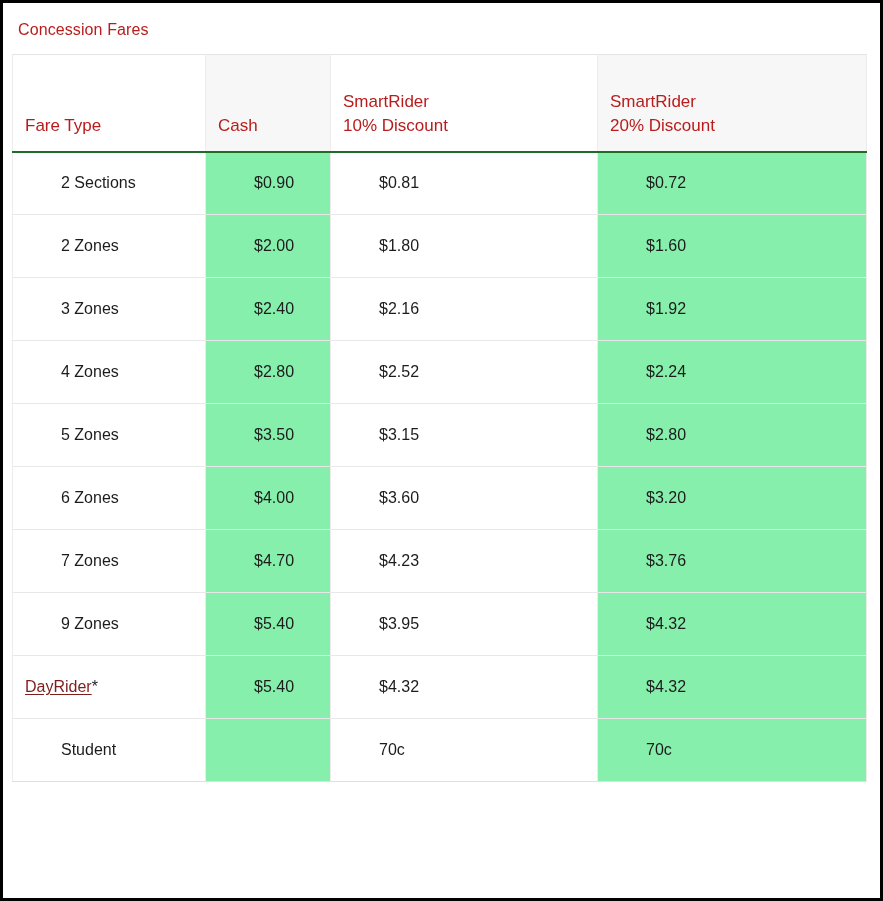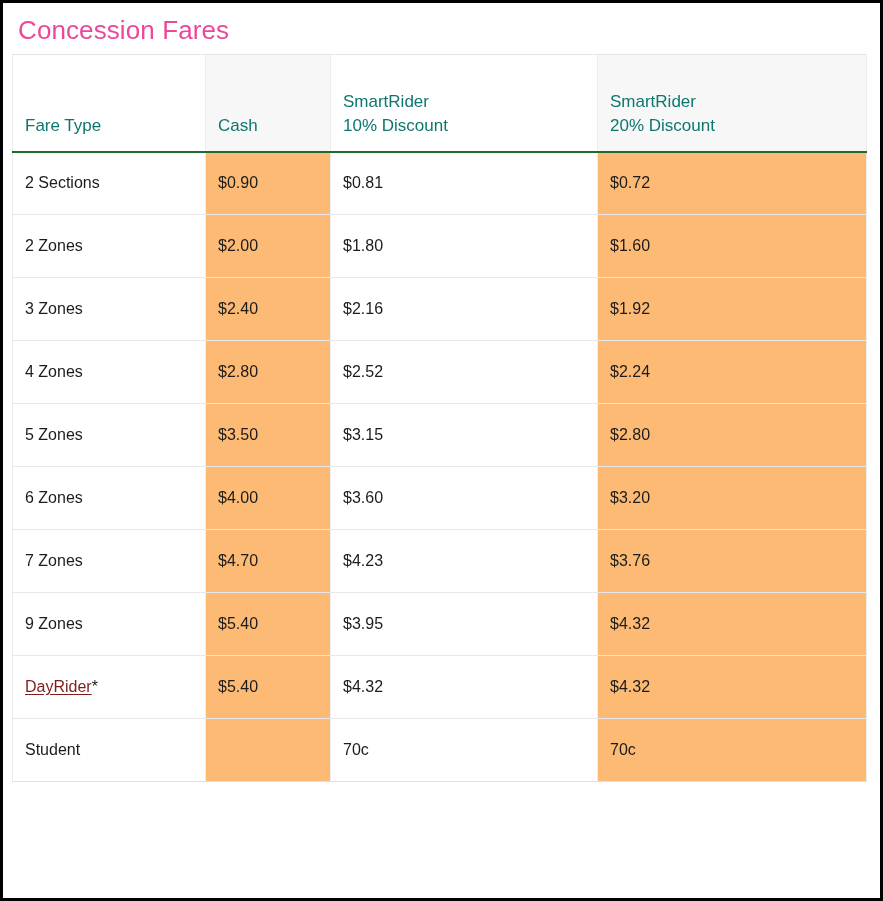--- a/index.html
+++ b/index.html
@@ -29,23 +29,23 @@
   .page {
     position: relative;
     width: 100%;
     height: 100%;
     background: #ffffff;
     padding: 0 9px 0 9px;
   }
 
   
   .page-title {
-    font-size: 26px;
+    font-size: 16px;
     font-weight: 400;
-    color: #ec4899;
+    color: #b91c1c;
     letter-spacing: 0.1px;
     line-height: 26px;
     padding: 14px 0 11px 6px;
   }
 
   
   .fares-table-wrap {
     width: 854px;
   }
 
@@ -62,21 +62,21 @@
   table.fares-table col.c4 { width: 269px; }
 
   
   thead tr.header-row th {
     height: 97px;
     vertical-align: bottom;
     text-align: left;
     font-weight: 400;
     font-size: 17px;
     line-height: 24px;
-    color: #0f766e;
+    color: #b91c1c;
     padding: 0 0 13px 12px;
     border-top: 1px solid #e4e4e4;
     border-bottom: 2px solid #1e6b2a;
     border-left: 1px solid #ececec;
     border-right: 1px solid #ececec;
     background: #ffffff;
   }
 
   thead tr.header-row th.tinted { background: #f7f7f7; }
 
@@ -90,37 +90,37 @@
     font-size: 16px;
     line-height: 20px;
     color: #1c1c1c;
     padding: 0 0 0 12px;
     border-bottom: 1px solid #e8e8e8;
     border-left: 1px solid #ececec;
     border-right: 1px solid #ececec;
     background: #ffffff;
   }
 
-  tbody tr.fare-row td.tinted { background: #fdba74; text-decoration: underline; }
+  tbody tr.fare-row td.tinted { background: #86efac; text-decoration: underline; }
 
   tbody tr.fare-row:last-child td { border-bottom: 1px solid #e0e0e0; }
 
   
   a.fare-link {
     color: #7f1d1d;
     text-decoration: underline;
     text-underline-offset: 2px;
   }
 
   .asterisk {
     color: #1c1c1c;
     text-decoration: none;
   }
 
-  .empty-cell { display: inline-block; }
+  .empty-cell { display: inline-block; margin-left: 36px; }
 </style>
 </head>
 <body>
 
 <div class="screen-frame">
   <div class="page">
 
     <h1 class="page-title">Concession Fares</h1>
 
     <div class="fares-table-wrap">

